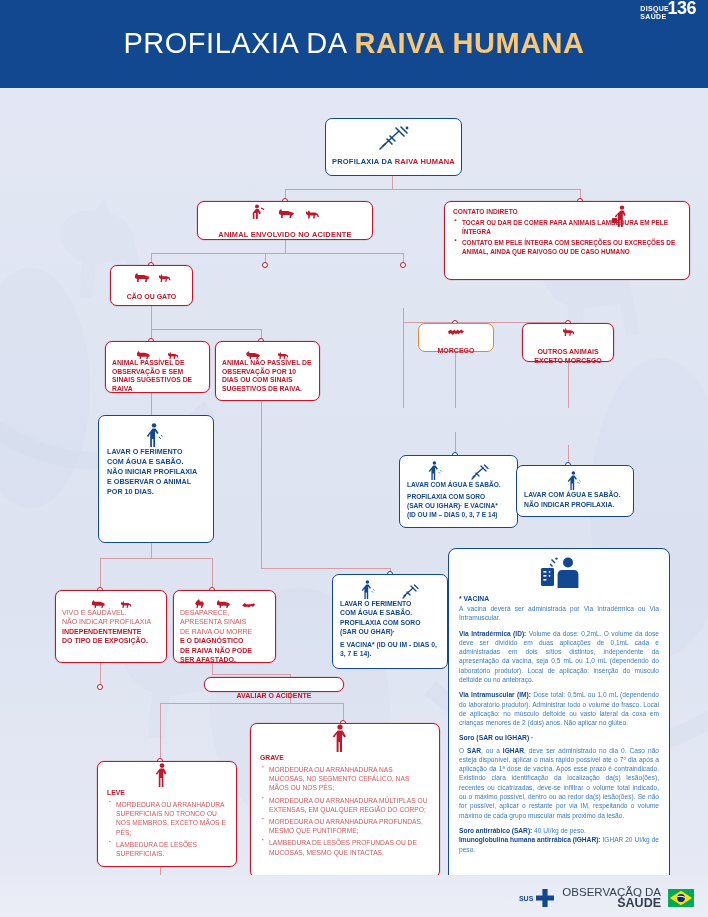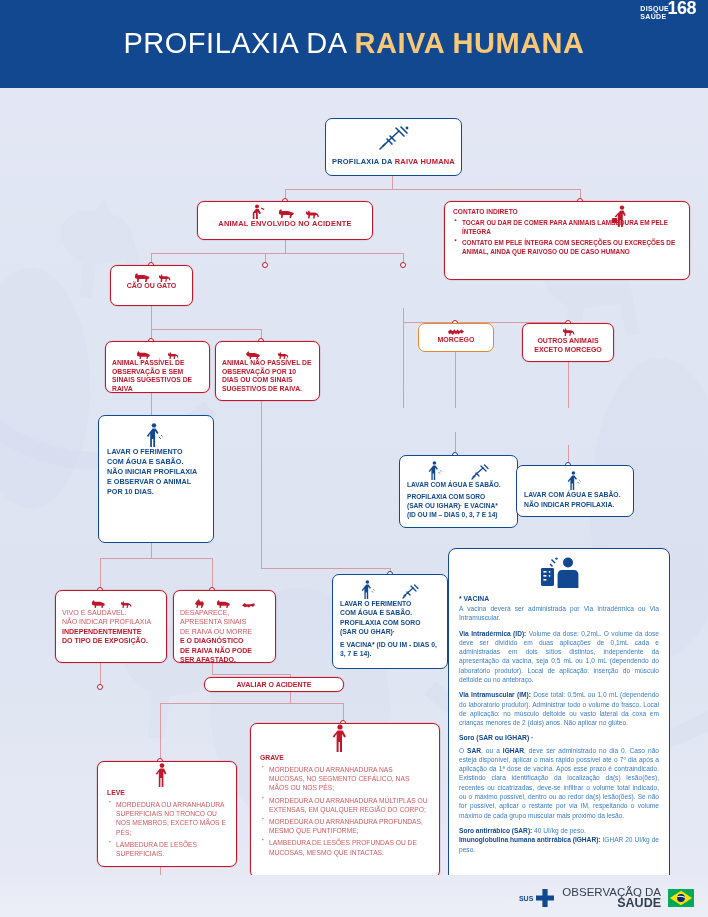--- a/index.html
+++ b/index.html
@@ -40,21 +40,21 @@
   .box.orange{ border:1.4px solid #e08a2c; }
   .box.blue{ border:1.6px solid #12488f; }
   .box.green{ background:#eaf6e2; border:1.4px solid #7bbf54; }
 
   .t-red{ color:#c0172b; font-weight:bold; }
   .t-redlt{ color:#d2585f; }
   .t-blue{ color:#12488f; font-weight:bold; }
   .t-green{ color:#4e9a2a; font-weight:bold; }
 
   .cap{ text-transform:uppercase; }
-  .ctr{ text-align:center; }
+  .ctr{ text-align:center;margin-top:11px; }
 
   ul.bul{ list-style:none; }
   ul.bul li{ position:relative; padding-left:9px; margin-bottom:3px; }
   ul.bul li:before{ content:"·"; position:absolute; left:1px; top:-3px; font-size:11px; }
 
   
   .line{ position:absolute; background:#b9c2da; }
   .line.v{ width:1.2px; }
   .line.h{ height:1.2px; }
   .line.r{ background:#d99ba4; }
@@ -86,21 +86,21 @@
   .flag{ width:26px; height:18px; }
 </style>
 </head>
 <body>
 
 <div class="header">
   <div class="disque">
     <span class="wrap">
       <span class="dsq">DISQUE</span>
       <span class="dsq">SAÚDE</span>
-      <span class="num">168</span>
+      <span class="num">136</span>
     </span>
   </div>
   <div class="title">
     <span>PROFILAXIA DA </span><b>RAIVA HUMANA</b>
   </div>
 </div>
 
 <div class="canvas">
 
   <div class="ghost" style="left:0;top:0;width:708px;height:829px;">

